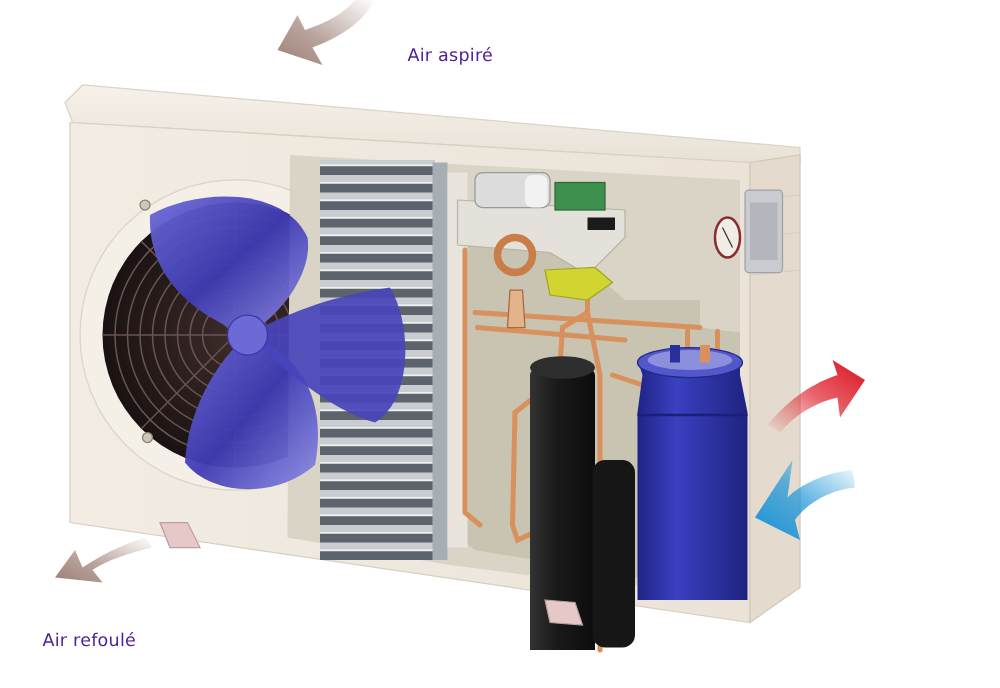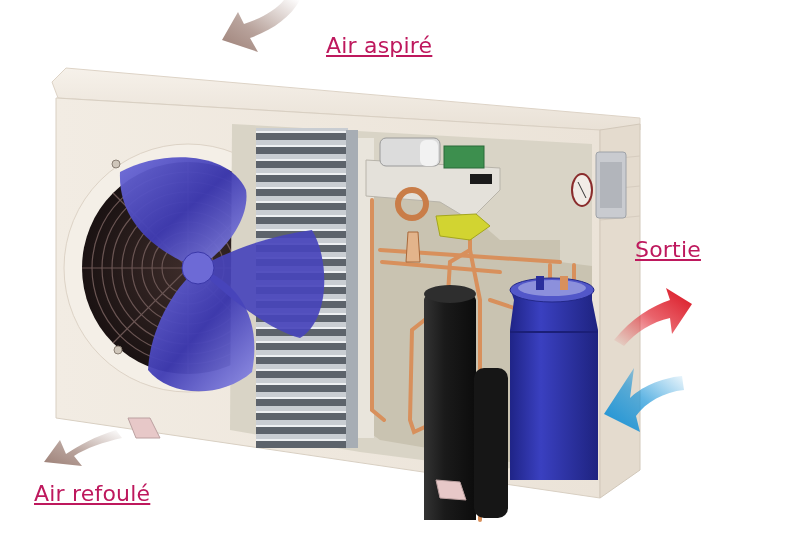--- a/index.html
+++ b/index.html
@@ -1,17 +1,17 @@
 <!DOCTYPE html>
 <html><head>
 <meta charset="utf-8">
 <style>
   html, body { margin:0; padding:0; }
   body { width:800px; height:550px; background:#ffffff; position:relative; overflow:hidden; font-family:"DejaVu Sans", sans-serif; }
-  .label { position:absolute; color:#be185d; font-size:22px; line-height:23px; letter-spacing:0.2px;text-decoration:underline; }
+  .label { position:absolute; color:#4c1d95; font-size:14px; line-height:23px; letter-spacing:0.2px; }
   .stage { position:absolute; left:0; top:0; width:800px; height:550px; }
 </style>
 </head>
 <body>
 
 <svg class="stage" width="800" height="550" viewBox="0 0 800 550" xmlns="http://www.w3.org/2000/svg">
   <defs>
     <linearGradient id="gAirIn" x1="1" y1="0" x2="0" y2="1">
       <stop offset="0" stop-color="#a68b82" stop-opacity="0"></stop>
       <stop offset="0.6" stop-color="#a68b82" stop-opacity="0.8"></stop>
@@ -162,18 +162,17 @@
   <path d="M436,480 L460,482 L466,500 L440,498 Z" fill="#e7c8c8" stroke="#bba0a0"></path>
 
   <path d="M116,430 C96,436 78,446 66,454 L60,440 L44,462 L82,466 L74,456 C86,448 104,442 122,438 Z" fill="url(#gAirOut)"></path>
 
   <path d="M614,340 C632,318 652,306 670,300 L666,288 L692,304 L672,334 L670,318 C652,322 636,332 624,346 Z" fill="url(#gHot)"></path>
 
   <path d="M682,376 C660,378 640,388 630,398 L634,368 L604,414 L640,432 L636,416 C646,402 664,392 684,390 Z" fill="url(#gCold)"></path>
 </svg>
 
 <div class="label" style="left:326px; top:34px;">Air aspiré</div>
-<div class="label" style="left:34px; top:482px;">Air refoulé</div>
+<div class="label" style="left:34px; top:502px;">Air refoulé</div>
 <div class="label" style="left:635px; top:238px;">
-  <div>Sortie</div>
 </div>
 <div class="label" style="left:624px; top:451px;">
 </div>
 
 </body></html>

